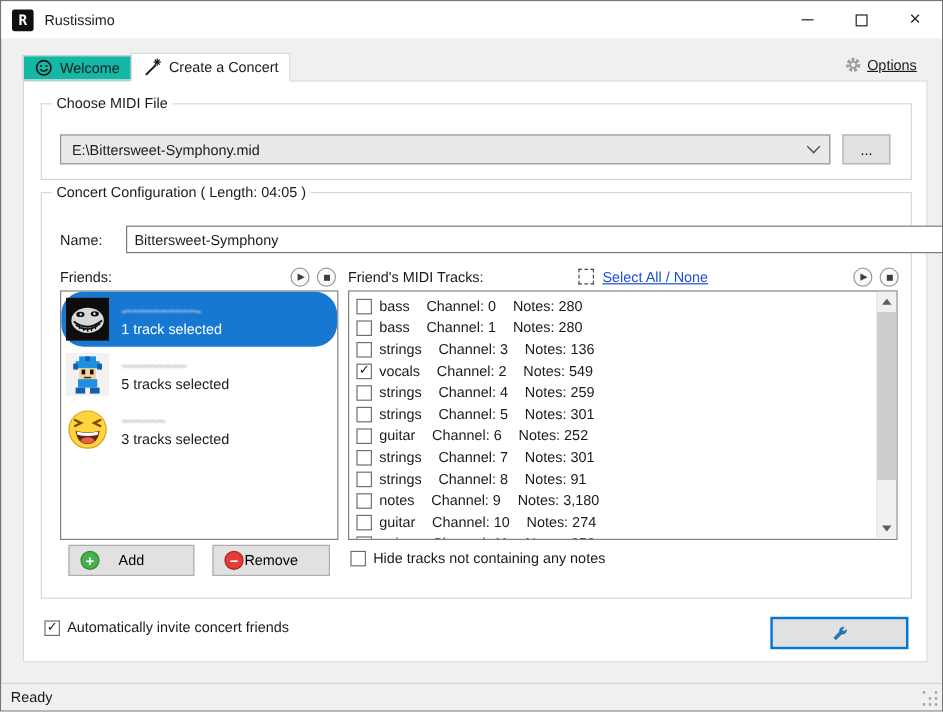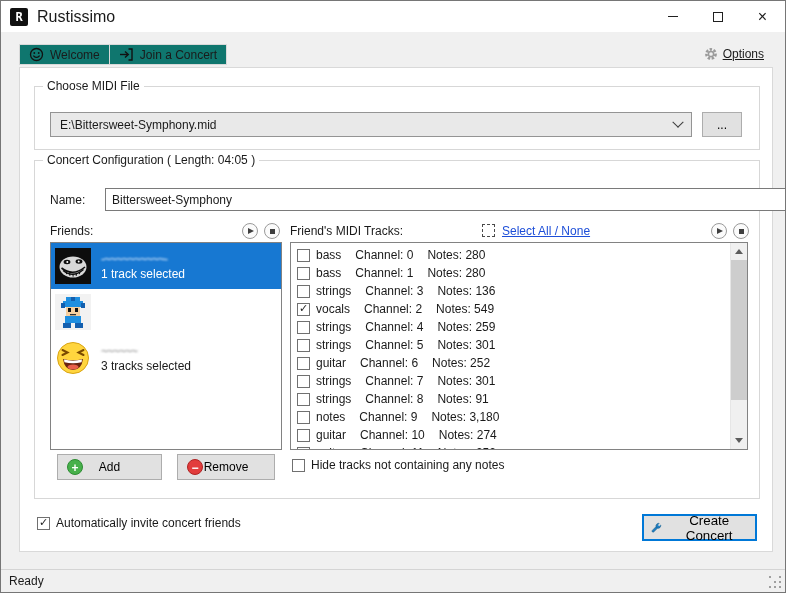--- a/index.html
+++ b/index.html
@@ -6,29 +6,29 @@
   *{box-sizing:border-box;}
   .window{
     position:relative;width:786px;height:593px;background:#f0f0f0;
     border:1px solid #767676;overflow:hidden;
     font-family:"Liberation Sans","DejaVu Sans",sans-serif;font-size:12px;color:#1a1a1a;
   }
   
   .titlebar{position:absolute;left:0;top:0;right:0;height:31px;background:#ffffff;display:flex;align-items:center;}
   .app-icon{width:18px;height:18px;margin-left:9px;background:#101010;border-radius:2px;
     color:#fff;font-family:"DejaVu Sans Mono",monospace;font-weight:bold;font-size:12px;line-height:18px;text-align:center;flex:none;}
-  .title-text{margin-left:9px;font-size:16px;}
+  .title-text{margin-left:9px;font-size:12px;}
   .caption-btns{margin-left:auto;display:flex;height:100%;}
   .cap-btn{width:45px;height:31px;display:flex;align-items:center;justify-content:center;}
   .glyph-min{width:10px;height:1px;background:#202020;}
   .glyph-max{width:10px;height:10px;border:1px solid #202020;}
   .glyph-close{font-size:16px;line-height:10px;color:#202020;}
   
   .tabstrip{position:absolute;left:18px;top:43px;display:flex;align-items:flex-end;z-index:3;}
-  .tab{height:21px;padding:0 9px;display:flex;align-items:center;gap:6px;background:#0f766e;
+  .tab{height:21px;padding:0 9px;display:flex;align-items:center;gap:6px;background:#14b8a6;
     border:1px solid #d9d9d9;margin-right:-1px;white-space:nowrap;}
   .tab.active{height:24px;background:#fff;border-bottom:1px solid #fff;margin-bottom:-1px;z-index:4;}
   .tab svg{flex:none;}
   .options-link{position:absolute;right:21px;top:46px;display:flex;align-items:center;gap:5px;z-index:3;}
   .options-link .lbl{text-decoration:underline;}
   
   .tab-page{position:absolute;left:18px;top:66px;width:754px;height:485px;background:#fff;border:1px solid #d9d9d9;z-index:2;}
   .groupbox{position:absolute;border:1px solid #d7d7d7;}
   .gb-label{position:absolute;top:-8px;left:8px;background:#fff;padding:0 4px;white-space:nowrap;}
   
@@ -40,21 +40,21 @@
   .dots-btn{position:absolute;left:682px;top:44px;width:40px;height:25px;}
   .textbox{border:1px solid #7a7a7a;background:#fff;padding:0 6px;font:inherit;color:#1a1a1a;}
   
   .listbox{position:absolute;border:1px solid #828282;background:#fff;overflow:hidden;}
   
   .friend-row{height:46px;display:flex;align-items:center;padding:0 4px;gap:10px;}
   .friend-row .avatar{width:36px;height:36px;flex:none;}
   .friend-texts{display:flex;flex-direction:column;gap:3px;}
   .friend-name{filter:blur(1.1px);color:#8b8b8b;letter-spacing:-1px;line-height:12px;}
   .friend-status{line-height:12px;}
-  .friend-row.selected{background:var(--sel,#1778d2);color:#fff;}
+  .friend-row.selected{background:var(--sel,#1778d2);color:#fff;border-radius:19px;}
   .friend-row.selected .friend-name{color:#eaf2ff;}
   
   .tracks-rows{position:absolute;left:0;top:0;right:17px;bottom:0;padding-top:3px;}
   .track-row{height:18px;display:flex;align-items:center;padding-left:6px;}
   .t-instr{margin-left:6px;margin-right:14px;}
   .t-chan{margin-right:14px;}
   .cb{width:13px;height:13px;border:1px solid #707070;background:#fff;position:relative;flex:none;}
   .cb.checked::after{content:"✓";position:absolute;left:1px;top:-2px;font-size:11px;color:#222;}
   .dashed-box{width:13px;height:13px;border:1px dashed #4a4a4a;background:#fff;}
   .link{text-decoration:underline;color:#1d4ed8;white-space:nowrap;}
@@ -114,27 +114,29 @@
   <div class="tabstrip">
     <div class="tab">
       <svg width="15" height="15" viewBox="0 0 15 15">
         <circle cx="7.5" cy="7.5" r="6" fill="none" stroke="#111" stroke-width="1.3"></circle>
         <circle cx="5.3" cy="6" r="0.9" fill="#111"></circle>
           <circle cx="9.7" cy="6" r="0.9" fill="#111"></circle>
         <path d="M4.7 9 Q7.5 11.8 10.3 9" fill="none" stroke="#111" stroke-width="1.2" stroke-linecap="round"></path>
       </svg>
       <span>Welcome</span>
     </div>
-    <div class="tab">
-      <svg width="15" height="15" viewBox="0 0 15 15">
-        <path d="M9.5 2 H13 V13 H9.5" fill="none" stroke="#111" stroke-width="1.4"></path>
-        <line x1="1" y1="7.5" x2="8.5" y2="7.5" stroke="#111" stroke-width="1.4"></line>
-        <path d="M6 4.5 L9.3 7.5 L6 10.5" fill="none" stroke="#111" stroke-width="1.4"></path>
+    <div class="tab active">
+      <svg width="16" height="16" viewBox="0 0 16 16">
+        <line x1="3" y1="14" x2="10.5" y2="6.5" stroke="#111" stroke-width="1.6" stroke-linecap="round"></line>
+        <line x1="12" y1="0.8" x2="12" y2="6.8" stroke="#111" stroke-width="1"></line>
+        <line x1="9" y1="3.8" x2="15" y2="3.8" stroke="#111" stroke-width="1"></line>
+        <line x1="9.9" y1="1.7" x2="14.1" y2="5.9" stroke="#111" stroke-width="1"></line>
+        <line x1="14.1" y1="1.7" x2="9.9" y2="5.9" stroke="#111" stroke-width="1"></line>
       </svg>
-      <span>Join a Concert</span>
+      <span>Create a Concert</span>
     </div>
   </div>
 
   <div class="options-link">
     <svg width="14" height="14" viewBox="0 0 14 14">
       <circle cx="7" cy="7" r="4.6" fill="none" stroke="#9b9b9b" stroke-width="2.6" stroke-dasharray="2.4 1.55"></circle>
       <circle cx="7" cy="7" r="2.6" fill="none" stroke="#9b9b9b" stroke-width="1.5"></circle>
     </svg>
     <span class="lbl">Options</span>
   </div>
@@ -202,20 +204,24 @@
           <rect x="6" y="9" width="4" height="5" fill="#145fae"></rect>
             <rect x="26" y="9" width="4" height="5" fill="#145fae"></rect>
           <rect x="11" y="13" width="14" height="9" fill="#f7cf9e"></rect>
           <rect x="13" y="14" width="3" height="4" fill="#111"></rect>
             <rect x="20" y="14" width="3" height="4" fill="#111"></rect>
           <rect x="15" y="20" width="6" height="1.3" fill="#333"></rect>
           <rect x="10" y="22" width="16" height="7" fill="#1f8fe0"></rect>
           <rect x="8" y="29" width="8" height="5" fill="#145fae"></rect>
             <rect x="20" y="29" width="8" height="5" fill="#145fae"></rect>
         </svg>
+        <div class="friend-texts">
+          <span class="friend-name">~~~~~~~~~</span>
+          <span class="friend-status">5 tracks selected</span>
+        </div>
       </div>
       <div class="friend-row">
         <svg class="avatar" viewBox="0 0 36 36">
           <circle cx="18" cy="18" r="15.5" fill="#ffd53e" stroke="#d9a414" stroke-width="1"></circle>
           <path d="M7.5 10 L12.5 12.5 L7.5 15" fill="none" stroke="#7a4a00" stroke-width="2" stroke-linecap="round"></path>
           <path d="M28.5 10 L23.5 12.5 L28.5 15" fill="none" stroke="#7a4a00" stroke-width="2" stroke-linecap="round"></path>
           <path d="M8 19 Q18 21.5 28 19 Q26.5 30 18 30 Q9.5 30 8 19 Z" fill="#69230f"></path>
           <path d="M9 19.6 Q18 21.8 27 19.6 L26.6 22.3 Q18 24.3 9.4 22.3 Z" fill="#fff"></path>
           <ellipse cx="18" cy="27" rx="5.5" ry="2.6" fill="#e8604a"></ellipse>
         </svg>
@@ -339,21 +345,20 @@
     </div>
 
     <button class="create-btn">
       <svg width="14" height="14" viewBox="0 0 16 16">
         <g transform="rotate(45 8 8)">
           <rect x="6.6" y="5" width="2.8" height="10" rx="1.2" fill="#1f7ec2" stroke="#14567f" stroke-width="0.6"></rect>
           <circle cx="8" cy="4" r="3.1" fill="#1f7ec2" stroke="#14567f" stroke-width="0.6"></circle>
           <rect x="6.9" y="0.2" width="2.2" height="3.4" fill="#e1e1e1"></rect>
         </g>
       </svg>
-      <span>Create Concert</span>
     </button>
   </div>
 
   <div class="statusbar">
     <span>Ready</span>
     <span class="grip"></span>
   </div>
 
 </div>
 

